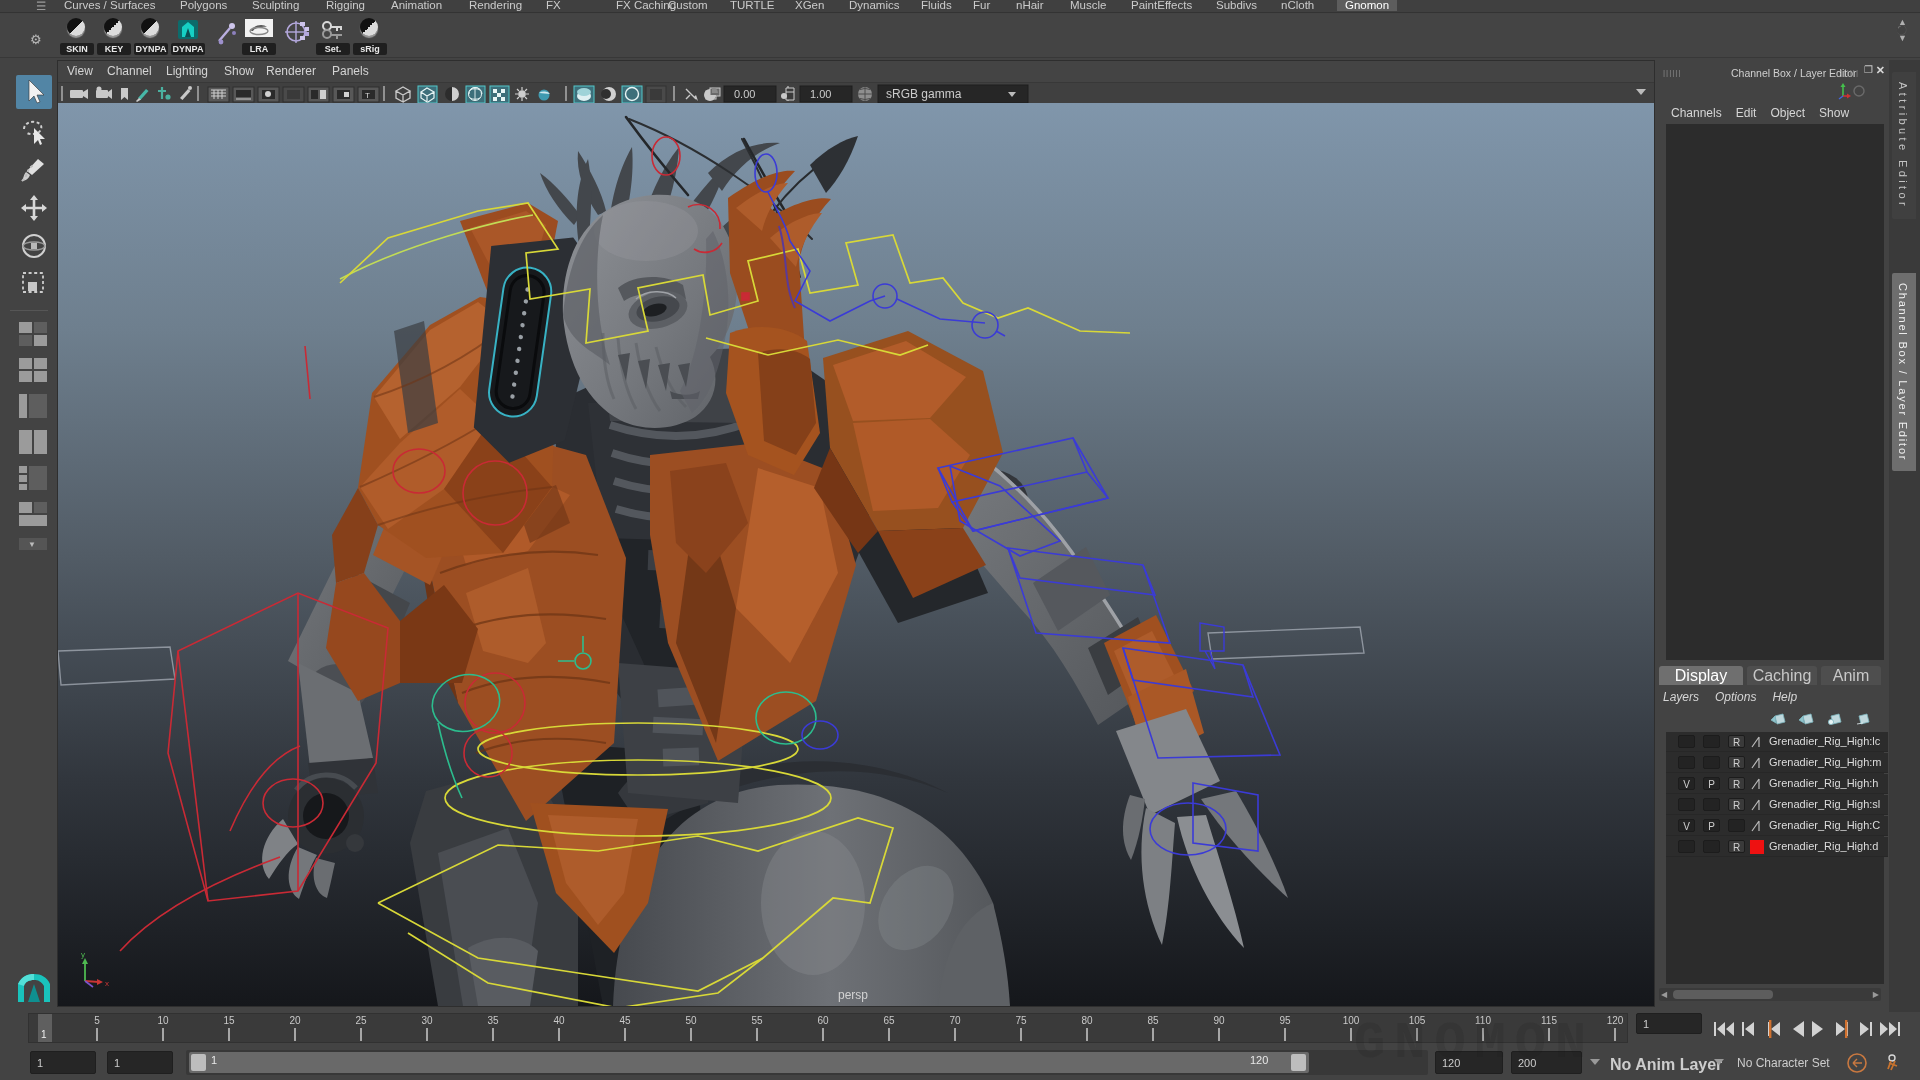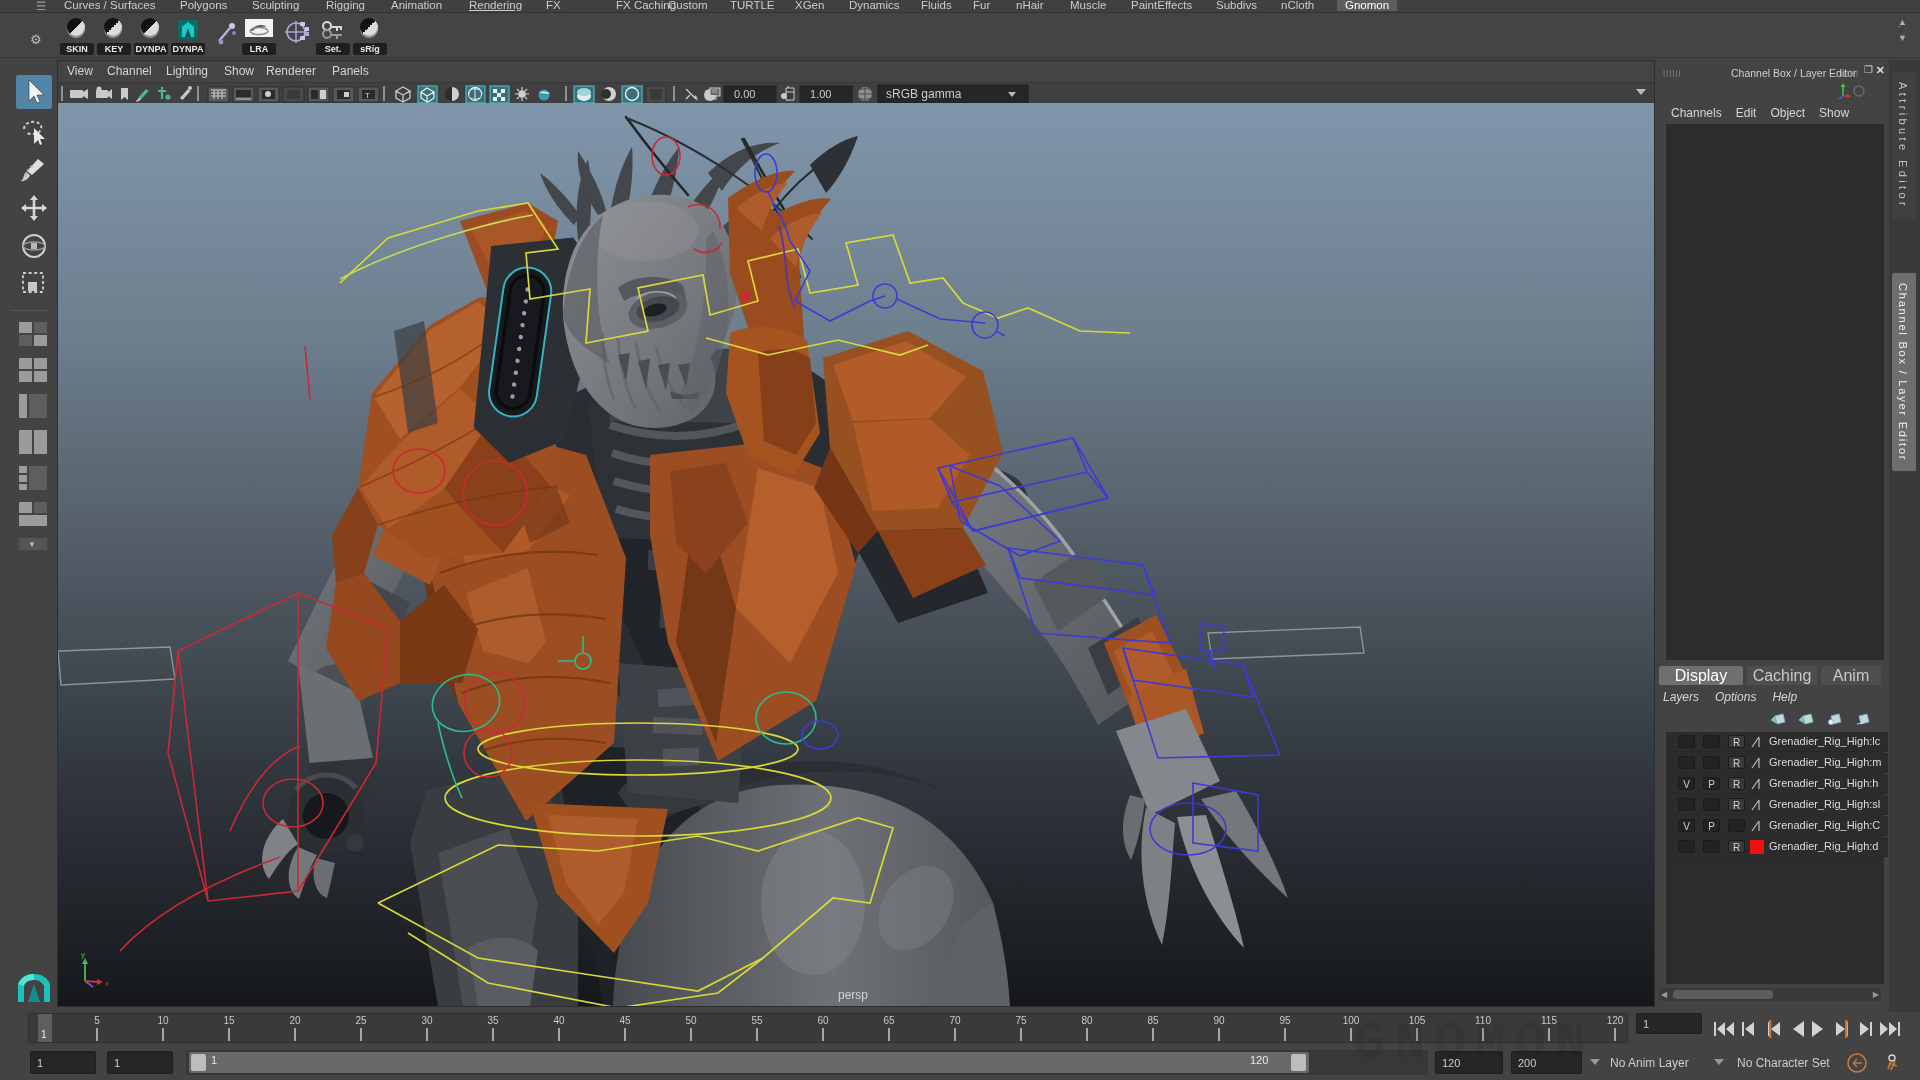--- a/index.html
+++ b/index.html
@@ -77,21 +77,21 @@
 </head>
 <body>
 <div id="root">
 
   <div id="menubar" class="abs">
     <span class="m" style="left:64px;">Curves / Surfaces</span>
     <span class="m" style="left:180px;">Polygons</span>
     <span class="m" style="left:252px;">Sculpting</span>
     <span class="m" style="left:326px;">Rigging</span>
     <span class="m" style="left:391px;">Animation</span>
-    <span class="m" style="left:469px;text-decoration:underline;">Rendering</span>
+    <span class="m" style="left:469px;">Rendering</span>
     <span class="m" style="left:546px;">FX</span>
     <span class="m" style="left:616px;">FX Caching</span>
     <span class="m" style="left:668px;">Custom</span>
     <span class="m" style="left:730px;">TURTLE</span>
     <span class="m" style="left:795px;">XGen</span>
     <span class="m" style="left:849px;">Dynamics</span>
     <span class="m" style="left:921px;">Fluids</span>
     <span class="m" style="left:973px;">Fur</span>
     <span class="m" style="left:1016px;">nHair</span>
     <span class="m" style="left:1070px;">Muscle</span>
@@ -869,21 +869,21 @@
     <div style="position:absolute; left:186px; top:4px; width:1242px; height:25px; background:#383838; border-radius:2px;">
       <div style="position:absolute; left:3px; top:2px; width:1120px; height:21px; background:#696969; border-radius:2px;"></div>
       <div style="position:absolute; left:5px; top:4px; width:15px; height:17px; background:#bdbdbd; border-radius:2px;"></div>
       <div style="position:absolute; left:25px; top:4px; color:#e8e8e8; font-size:11px;">1</div>
       <div style="position:absolute; left:1064px; top:4px; color:#e8e8e8; font-size:11px;">120</div>
       <div style="position:absolute; left:1105px; top:4px; width:15px; height:17px; background:#bdbdbd; border-radius:2px;"></div>
     </div>
     <div class="fld" style="left:1435px; top:5px; width:68px; height:23px; line-height:23px;">120</div>
     <div class="fld" style="left:1511px; top:5px; width:71px; height:23px; line-height:23px;">200</div>
     <div style="position:absolute; left:1590px; top:13px; width:0; height:0; border-left:5px solid transparent; border-right:5px solid transparent; border-top:6px solid #999;"></div>
-    <div style="position:absolute; left:1610px; top:10px; color:#cdcdcd; font-size:12px;">No Anim Layer</div>
+    <div style="position:absolute; left:1610px; top:10px; color:#cdcdcd; font-size:16px;font-weight:bold;">No Anim Layer</div>
     <div style="position:absolute; left:1714px; top:13px; width:0; height:0; border-left:5px solid transparent; border-right:5px solid transparent; border-top:6px solid #999;"></div>
     <div style="position:absolute; left:1737px; top:10px; color:#cdcdcd; font-size:12px;">No Character Set</div>
     <svg style="position:absolute; left:1845px; top:5px;" width="70" height="24" viewBox="0 0 70 24">
       <circle cx="12" cy="12" r="9" fill="none" stroke="#c87840" stroke-width="1.6"></circle>
       <path d="M8 12 l4 -4 M8 12 l4 4 M8 12 l9 0" stroke="#c87840" stroke-width="1.4" fill="none"></path>
       <circle cx="47" cy="7" r="3" fill="none" stroke="#d8d8d8" stroke-width="1.4"></circle>
       <path d="M44 12 l8 3 M50 10 l-4 9 M46 10 l-3 8" stroke="#c8732e" stroke-width="1.8" fill="none"></path>
     </svg>
   </div>
 

